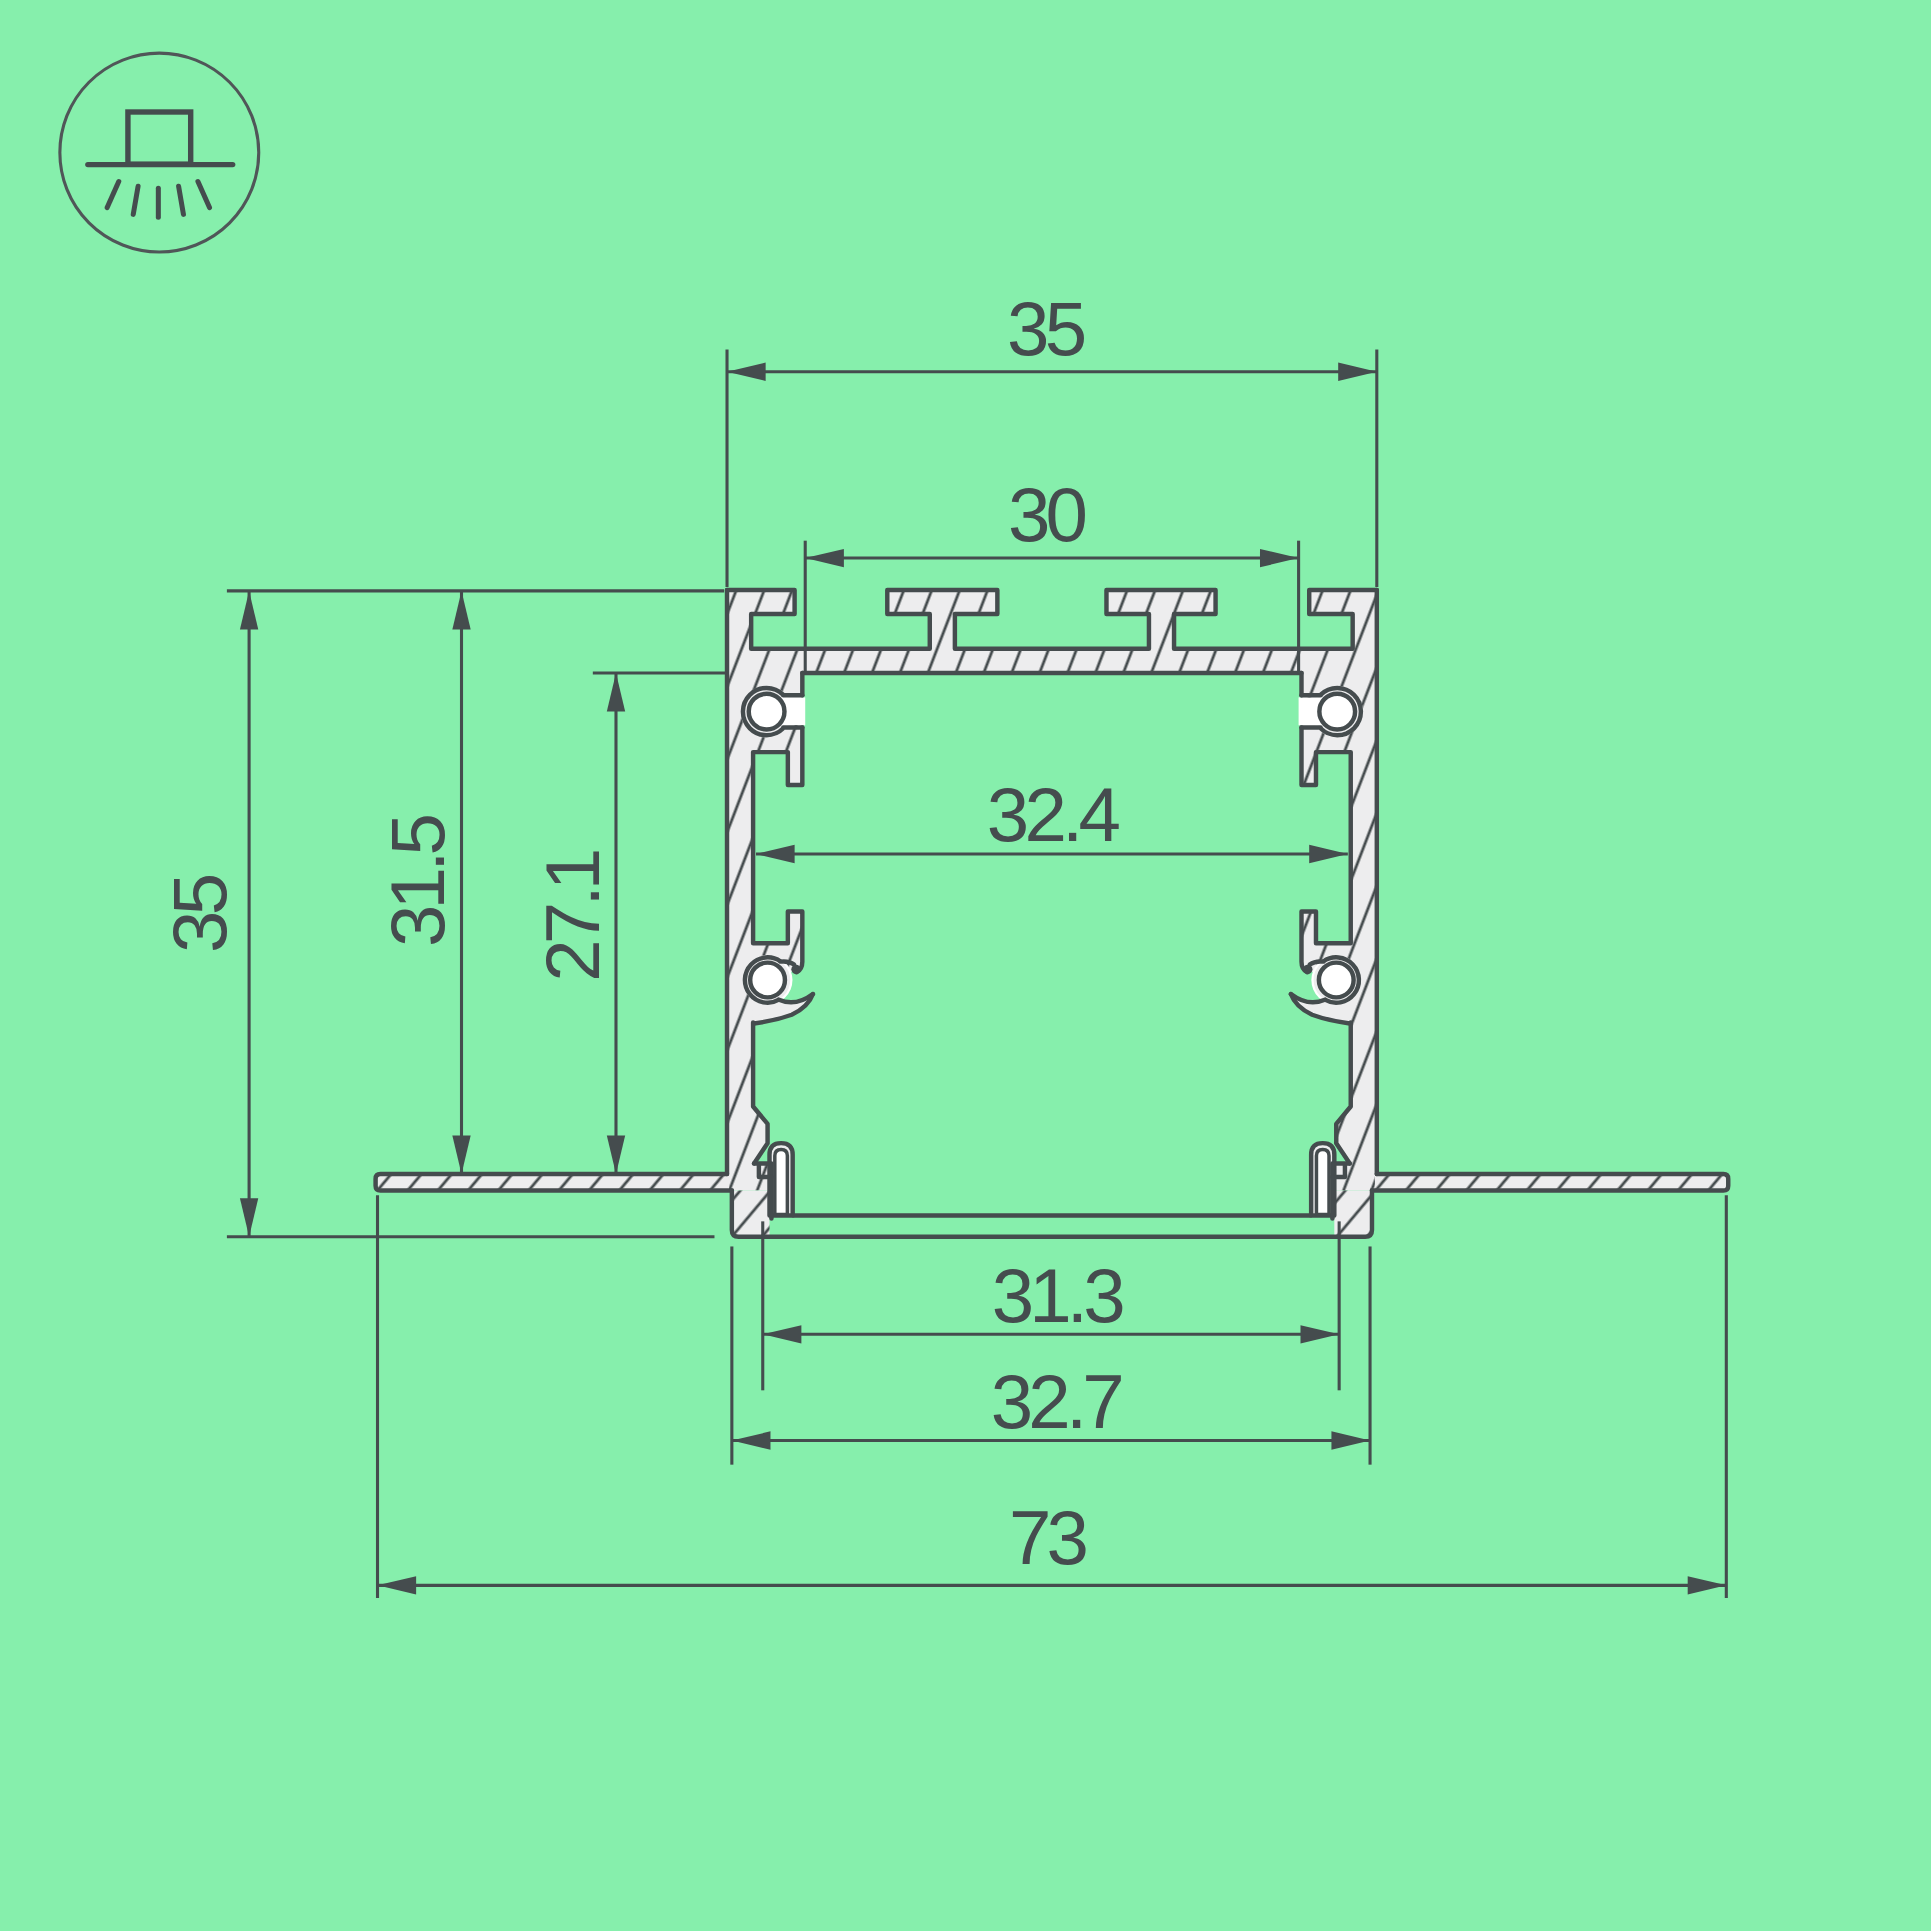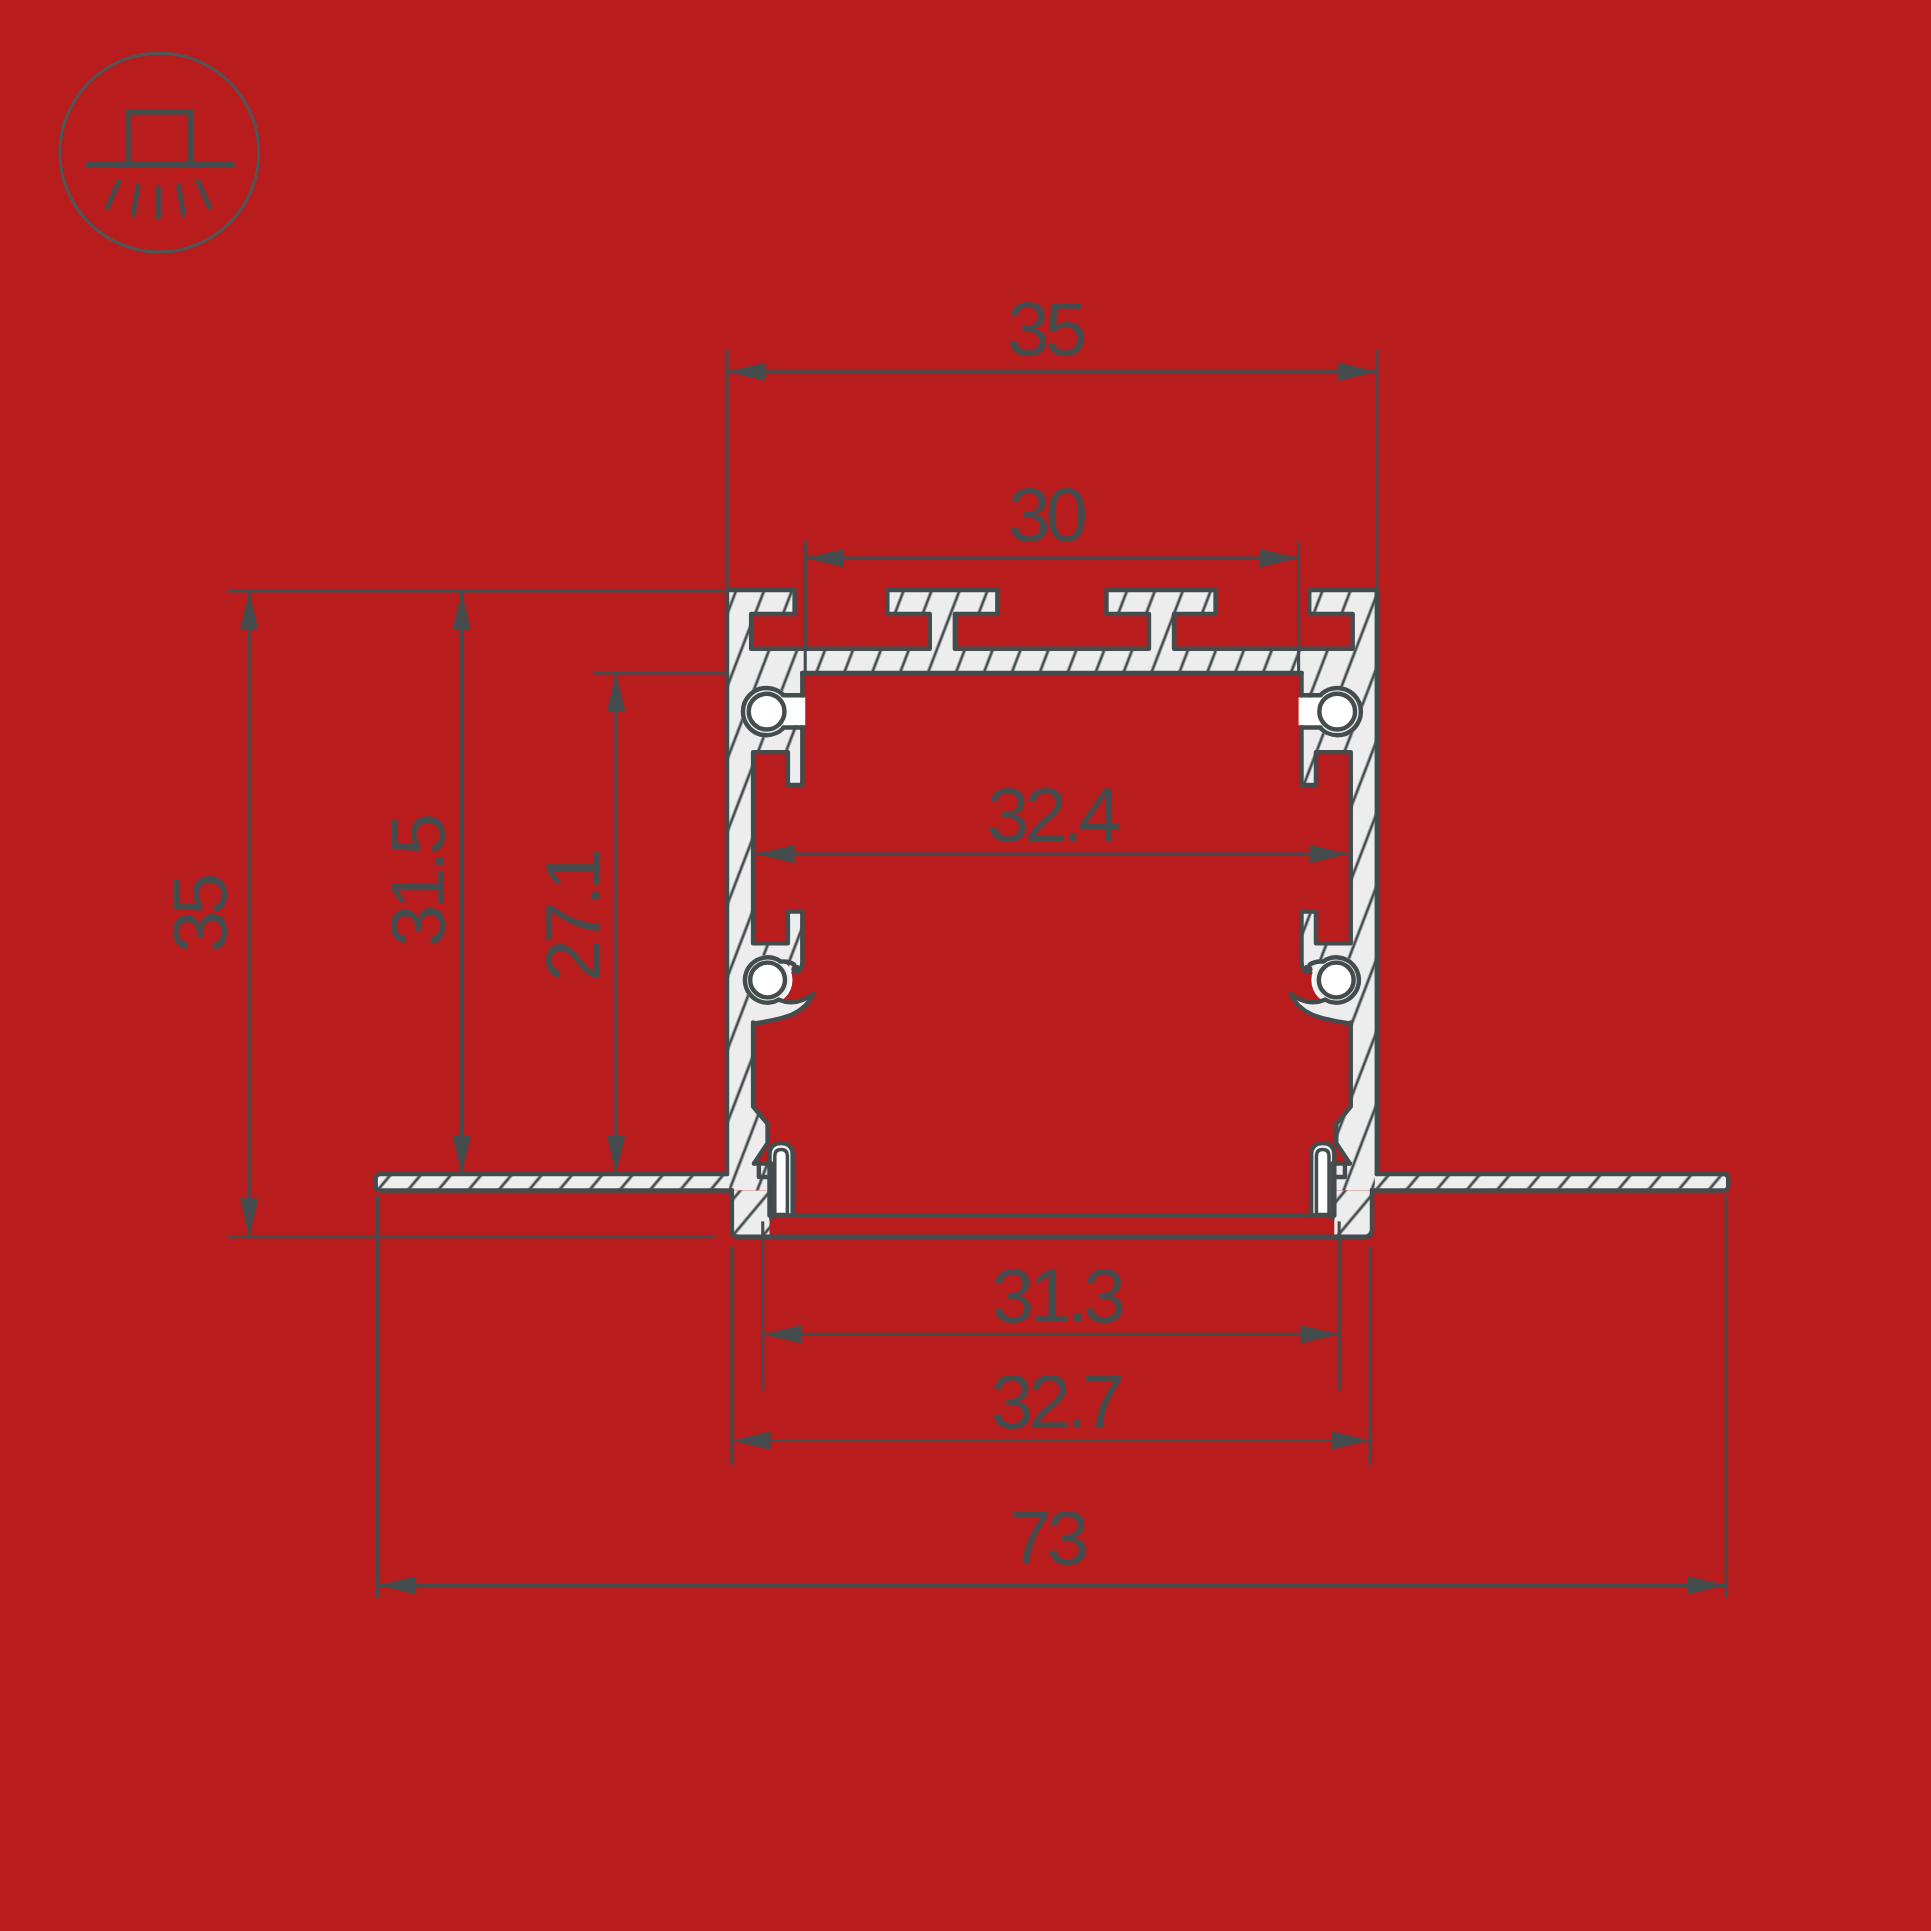--- a/index.html
+++ b/index.html
@@ -1,16 +1,16 @@
 <!DOCTYPE html>
 <html><head>
 <meta charset="utf-8">
 <style>
 html,body{margin:0;padding:0;background:#ffffff;}
-#page{width:1931px;height:1931px;position:relative;background:#b91c1c;}
+#page{width:1931px;height:1931px;position:relative;background:#86efac;}
 text{font-family:"Liberation Sans",sans-serif;fill:#454c4e;}
 </style>
 </head>
 <body>
 <div id="page">
 <svg width="1931" height="1931" viewBox="0 0 2000 2000" xmlns="http://www.w3.org/2000/svg">
 <defs>
 <pattern id="hx" width="27" height="27" patternUnits="userSpaceOnUse" patternTransform="rotate(21)">
 <rect width="27" height="27" fill="#ededee"></rect>
 <line x1="13" y1="-5" x2="13" y2="32" stroke="#454c4e" stroke-width="2.9"></line>

